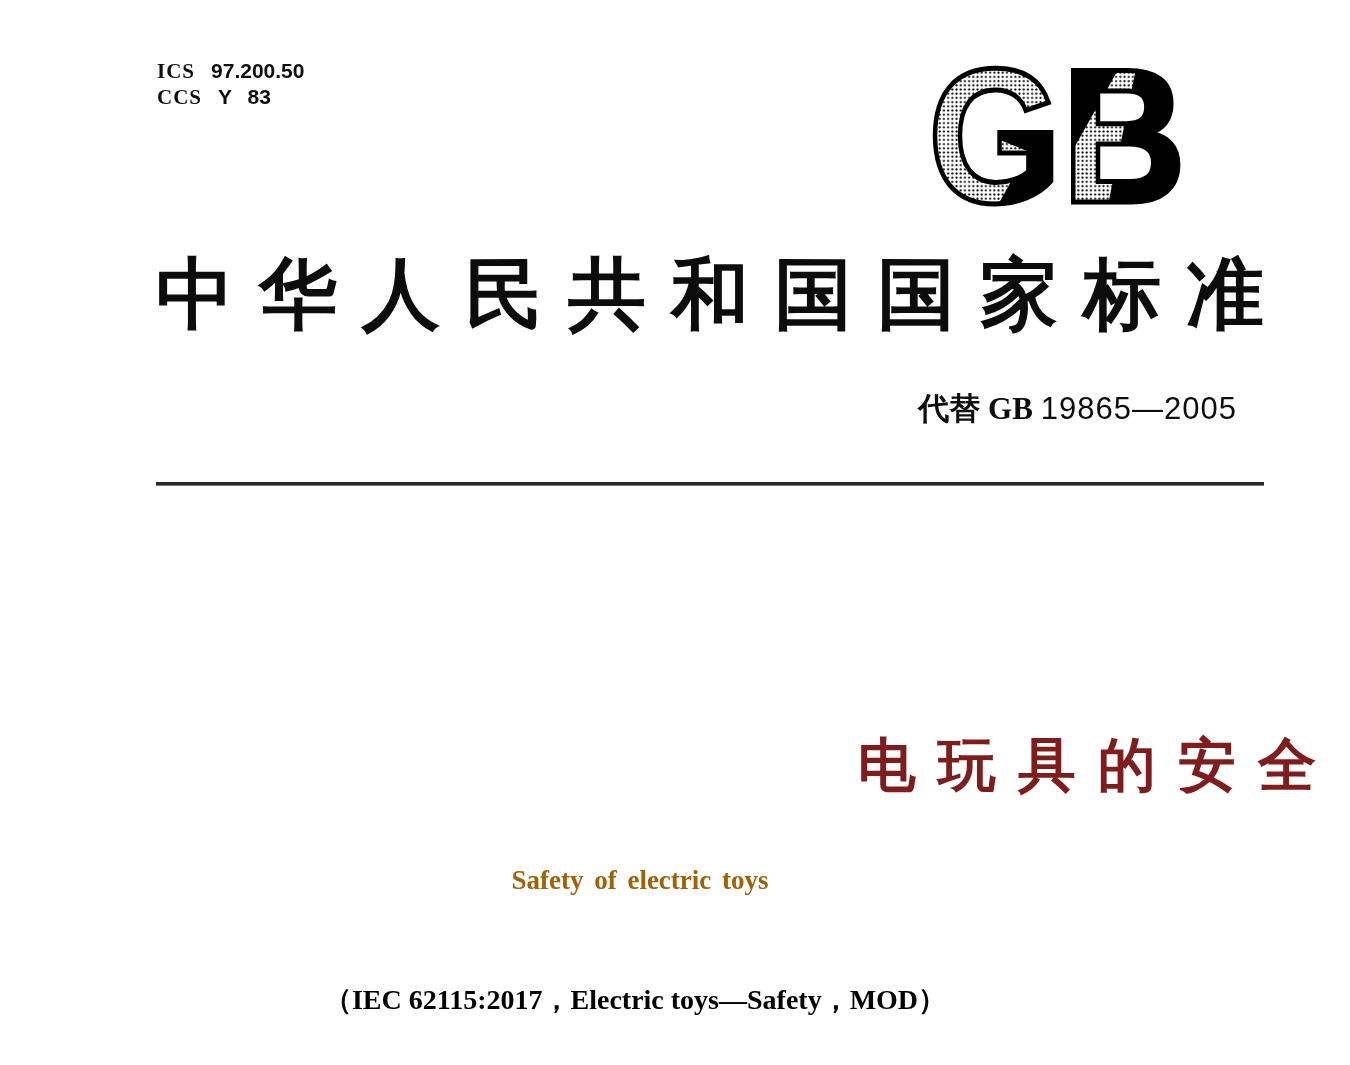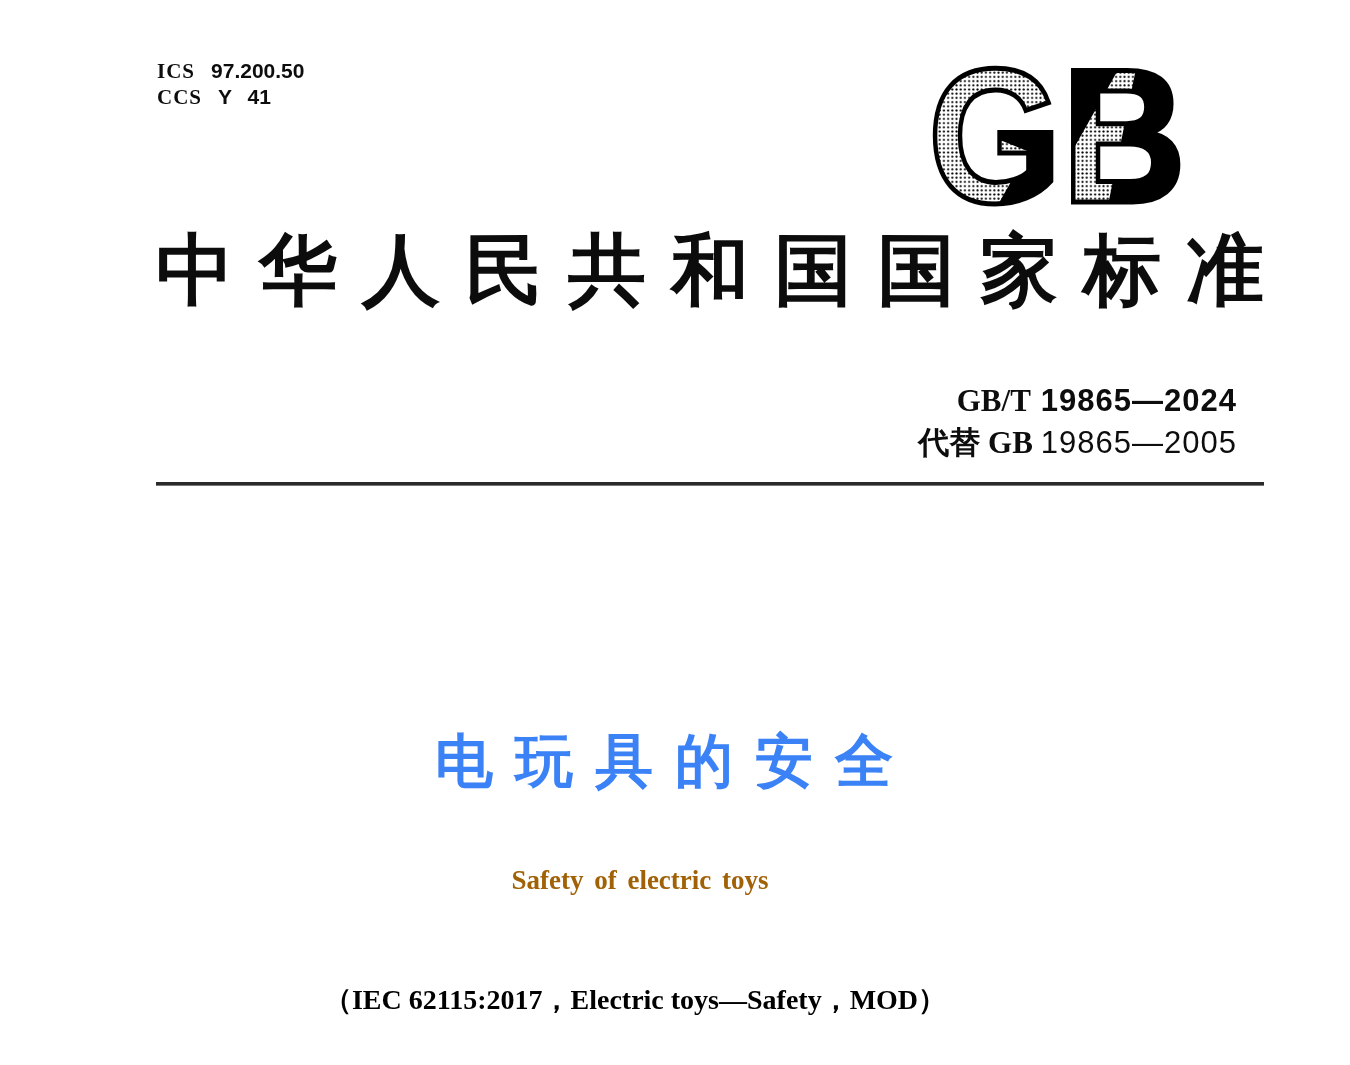--- a/index.html
+++ b/index.html
@@ -44,21 +44,21 @@
   .gb-logo {
     position: absolute;
     left: 925px;
     top: 58px;
   }
 
   
   .std-heading {
     position: absolute;
     left: 156px;
-    top: 228px;
+    top: 252px;
     width: 1108px;
     font-family: "Liberation Serif", serif;
     font-weight: bold;
     font-size: 78px;
     line-height: 1.1;
     text-align: justify;
     text-align-last: justify;
     white-space: nowrap;
     color: #0c0c0c;
   }
@@ -111,28 +111,28 @@
     background: #2a2a2a;
     border-bottom: 1px solid #777;
   }
 
   
   .title-cn {
     position: absolute;
     left: 12px;
     top: 731px;
     width: 1326px;
-    text-align: center;
-    font-family: Liberation Mono, monospace;
+    text-align: right;
+    font-family: Liberation Serif, serif;
     font-weight: bold;
     font-size: 58px;
     line-height: 1.2;
     letter-spacing: 0.38em;
     white-space: nowrap;
-    color: #3b82f6;
+    color: #7f1d1d;
   }
 
   
   .title-en {
     position: absolute;
     left: 0px;
     top: 864px;
     width: 1280px;
     text-align: center;
     font-family: "Liberation Serif", serif;
@@ -160,21 +160,21 @@
 </head>
 <body>
 
 <div class="page">
 
   <div class="ics-block">
     <div class="ics-line">
       <span class="lbl">ICS</span><span class="val">97.200.50</span>
     </div>
     <div class="ics-line">
-      <span class="lbl">CCS</span><span class="val">Y 41</span>
+      <span class="lbl">CCS</span><span class="val">Y 83</span>
     </div>
   </div>
 
   <svg class="gb-logo" width="265" height="150" viewBox="0 0 265 150" aria-hidden="true">
     <defs>
       <pattern id="halftone" width="4.2" height="4.2" patternUnits="userSpaceOnUse">
         <rect width="4.2" height="4.2" fill="#ffffff"></rect>
         <circle cx="2.1" cy="2.1" r="1.05" fill="#000000"></circle>
       </pattern>
       <clipPath id="gb-clip">
@@ -185,23 +185,20 @@
     <g clip-path="url(#gb-clip)">
       <polygon points="70,152 158,-4 202,-4 114,152" fill="#000000"></polygon>
       <polygon points="50,72 135,45 135,106" fill="#000000"></polygon>
       <polygon points="214,-4 265,-4 265,152 182,152" fill="#000000"></polygon>
     </g>
   </svg>
 
   <div class="std-heading">中华人民共和国国家标准</div>
 
   <div class="code-block">
-    <div class="code-line1">
-      <span class="prefix">GB/T</span><span class="num">19865—2024</span>
-    </div>
     <div class="code-line2">
       <span class="prefix">代替 GB</span><span class="num">19865—2005</span>
     </div>
   </div>
 
   <div class="rule"></div>
 
   <div class="title-cn">电玩具的安全</div>
 
   <div class="title-en">Safety of electric toys</div>

